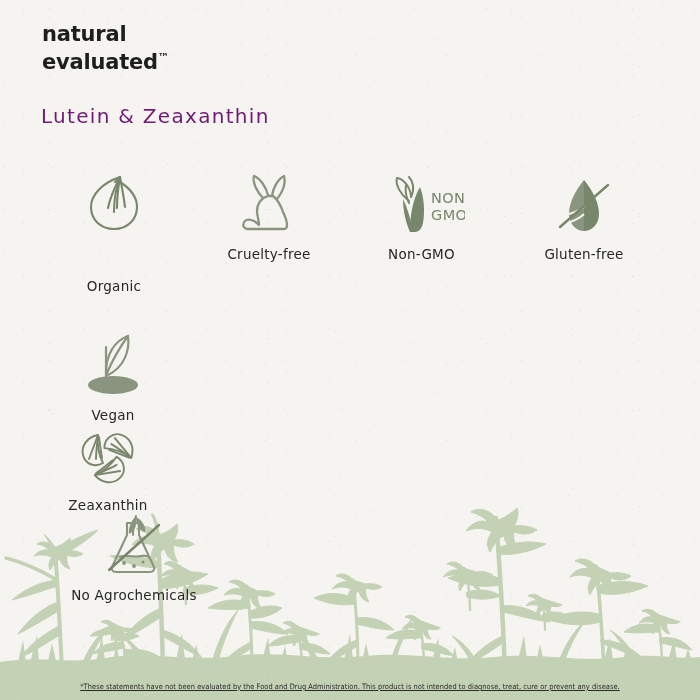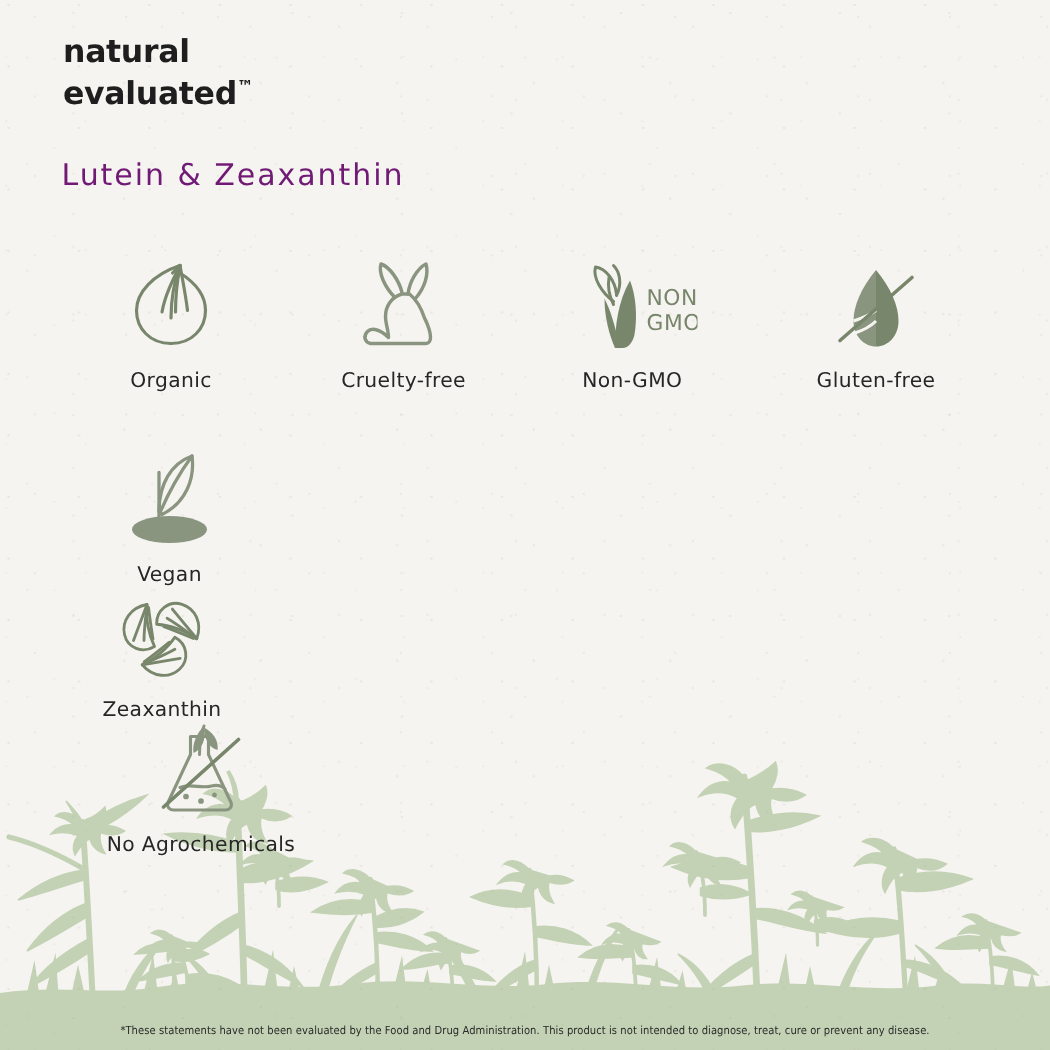--- a/index.html
+++ b/index.html
@@ -99,21 +99,21 @@
     margin-top: 8px;
     font-size: 13.5px;
     color: #262626;
     font-weight: 500;
     letter-spacing: 0.25px;
     white-space: nowrap;
     text-align: center;
   }
 
   
-  .r1 .badge:nth-child(1) { width: 160px; }
+  .r1 .badge:nth-child(1) { width: 160px; gap: 32px; }
   .r1 .badge:nth-child(2) { width: 150px; }
   .r1 .badge:nth-child(3) { width: 155px; }
   .r1 .badge:nth-child(4) { width: 170px; justify-content: space-between; }
   
   .r2 { margin-top: 39px; flex-direction: column; }
   .r2 .badge:nth-child(1) { width: 158px; }
   .r2 .badge:nth-child(2) { width: 148px; }
   .r2 .badge:nth-child(3) { width: 200px; }
 
   
@@ -134,20 +134,21 @@
     width: 700px;
     text-align: center;
     font-size: 7.4px;
     font-family: "DejaVu Sans Condensed", "Liberation Sans Narrow", "Liberation Sans", sans-serif;
     color: #2a2a2a;
     letter-spacing: 0.05px;
     z-index: 6;
     padding: 0 11px;
     box-sizing: border-box;
     white-space: nowrap;
+    text-decoration: underline;
   }
 </style>
 </head>
 <body>
 
 <div id="page">
 
   <svg id="meadow" viewBox="0 0 700 270" preserveAspectRatio="none" aria-hidden="true">
     <g fill="#c3d2b4">
 

